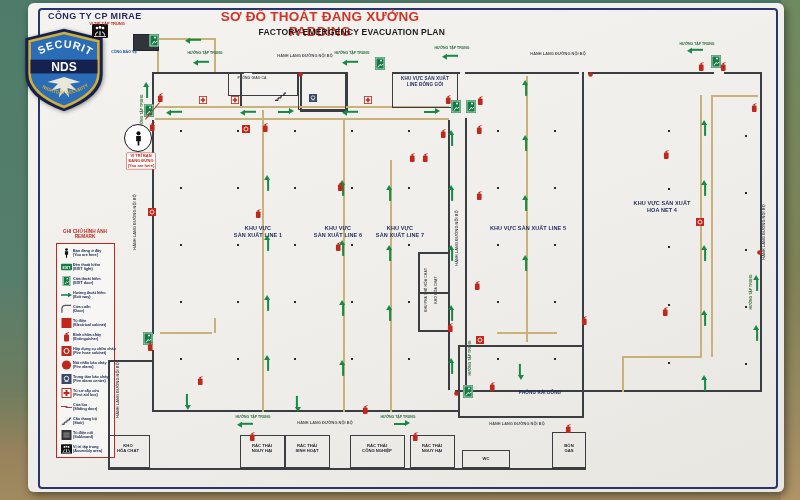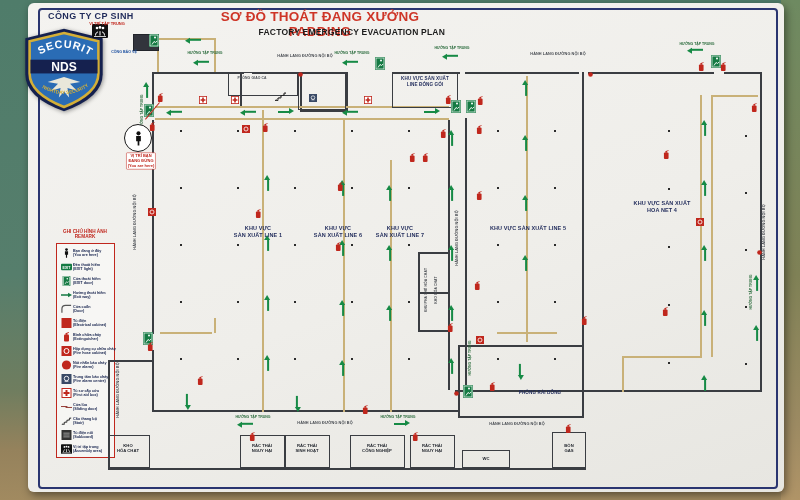--- a/index.html
+++ b/index.html
@@ -45,21 +45,21 @@
   .yah-circle svg{width:11px;height:15px;}
   .yah-line{position:absolute;left:145px;top:119px;width:22px;height:1.3px;background:#c0271d;transform:rotate(-50deg);transform-origin:0 0;}
 </style>
 </head>
 <body>
 
 <div class="bg-right"></div>
 <div class="board"></div>
 <div class="frame"></div>
 
-<div class="company">CÔNG TY CP SINH</div>
+<div class="company">CÔNG TY CP MIRAE</div>
 <div class="title">SƠ ĐỒ THOÁT ĐANG XƯỞNG PADDING</div>
 <div class="subtitle">FACTORY EMERGENCY EVACUATION PLAN</div>
 
 <svg class="logo" viewBox="0 0 100 100">
   <path d="M50 2 L95 13 V55 Q95 82 50 98 Q5 82 5 55 V13 Z" fill="#15214f"></path>
   <path d="M50 7 L90 16.5 V54 Q90 77 50 93 Q10 77 10 54 V16.5 Z" fill="#2a6cb5" stroke="#d4af37" stroke-width="3"></path>
   <path id="arcTop" d="M16 36 Q50 12 84 36" fill="none"></path>
   <text font-size="12.5" fill="#fff" font-weight="bold" letter-spacing="1">
     <textPath href="#arcTop" startOffset="10%">SECURITY</textPath>
   </text>

